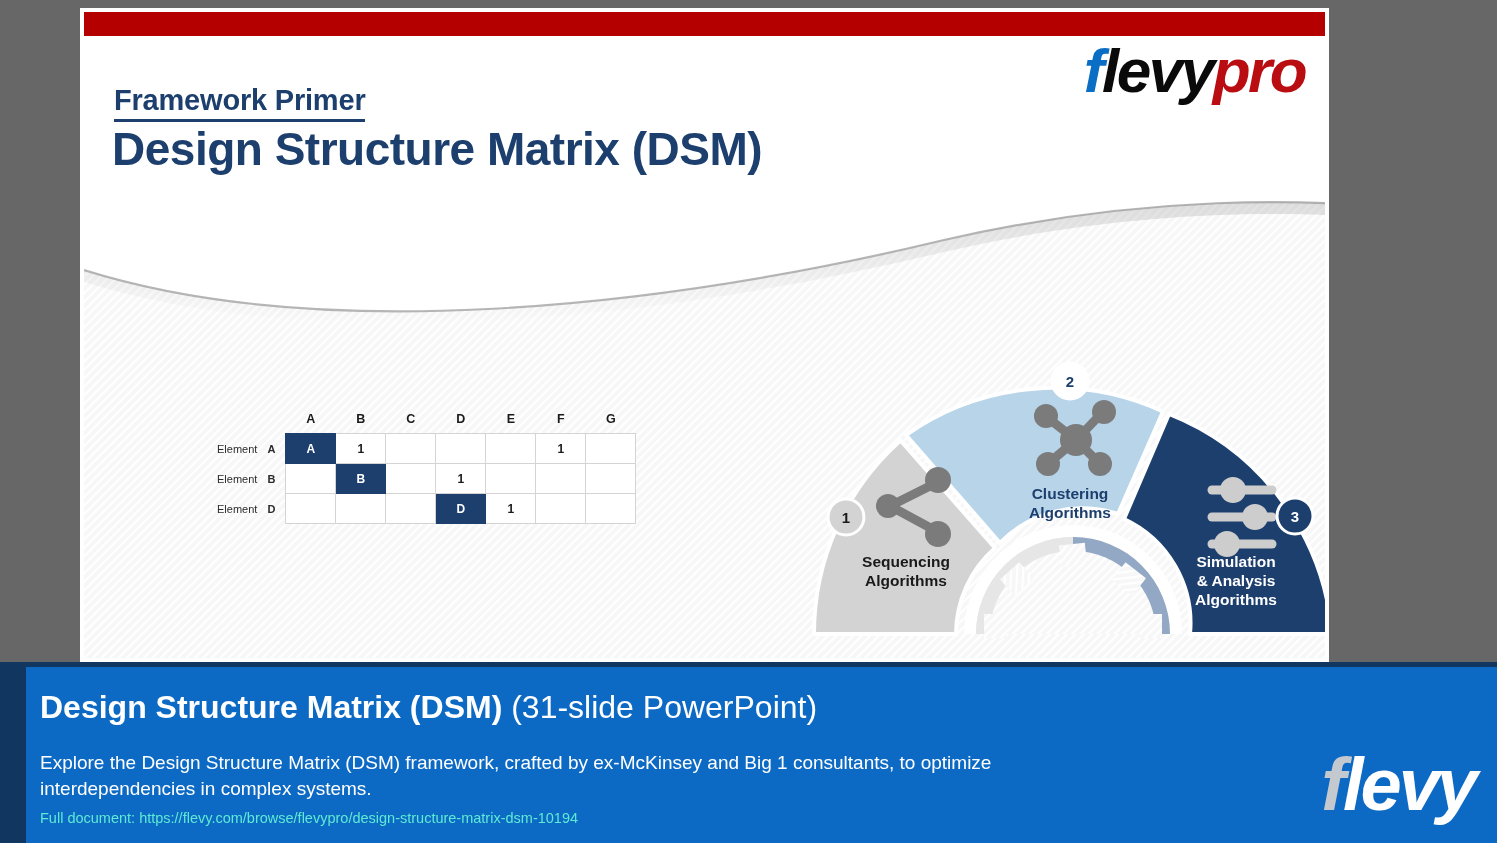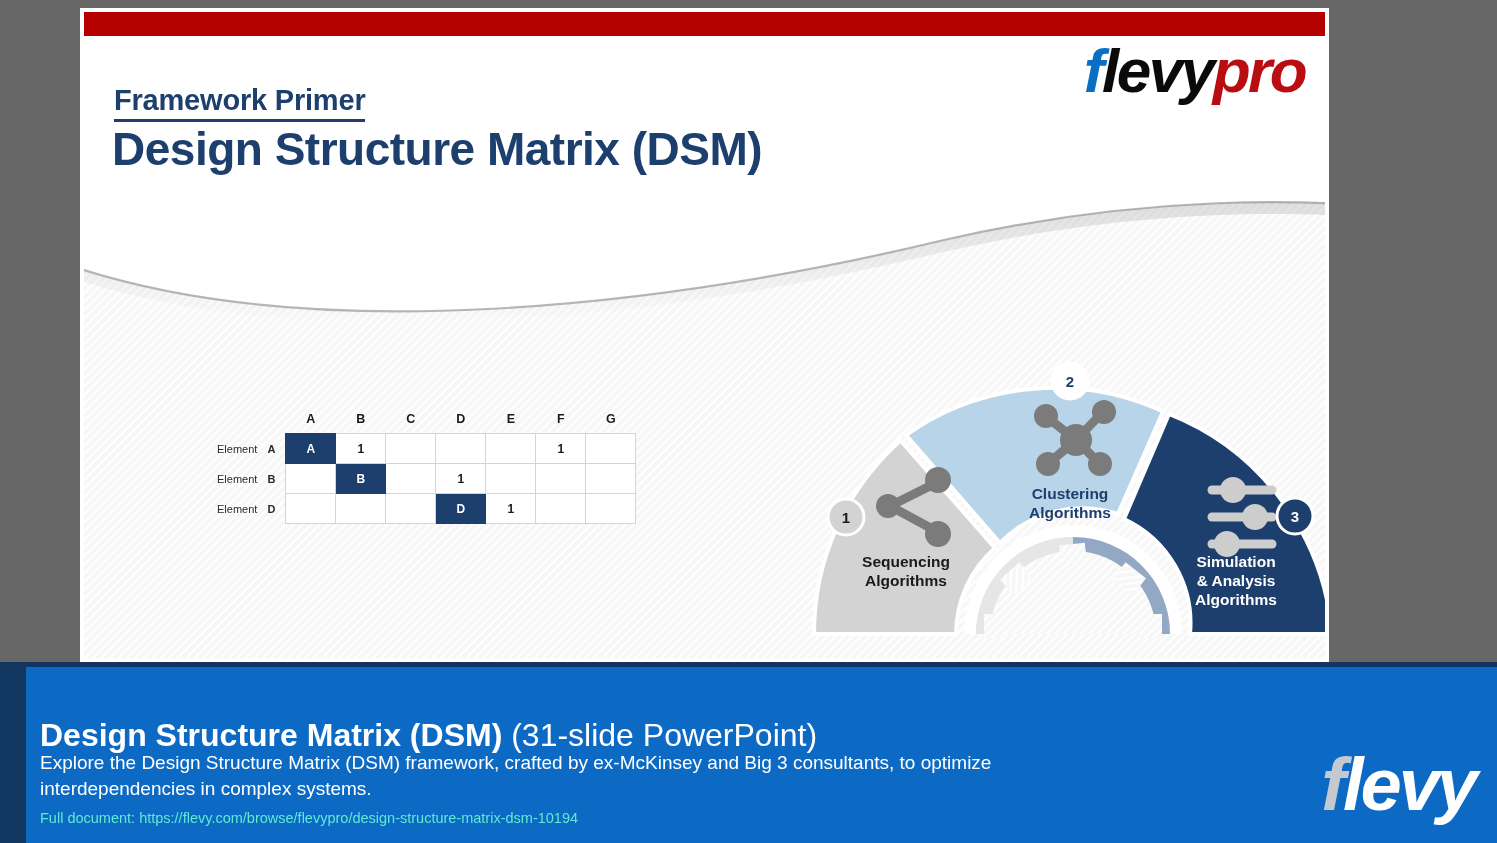--- a/index.html
+++ b/index.html
@@ -101,21 +101,21 @@
   #banner-navy{
     position:absolute;left:0;top:0;width:26px;height:181px;
     background:#11365f;
   }
   #banner-topstrip{
     position:absolute;left:0;top:0;width:1497px;height:5px;
     background:#11365f;
   }
   #banner-title{
     position:absolute;left:40px;top:27px;
-    font-size:32px;color:#ffffff;white-space:nowrap;margin-top:28px;
+    font-size:32px;color:#ffffff;white-space:nowrap;
   }
   #banner-title .bt-bold{font-weight:bold;}
   #banner-title .bt-light{font-weight:normal;}
   #banner-desc{
     position:absolute;left:40px;top:88px;width:1010px;
     font-size:19px;color:#ffffff;line-height:1.35;
   }
   #banner-link{
     position:absolute;left:40px;top:148px;
     font-size:14.5px;color:#5eead4;white-space:nowrap;
@@ -300,19 +300,19 @@
 </div>
 
 <div id="banner">
   <div id="banner-topstrip"></div>
   <div id="banner-navy"></div>
 
   <div id="banner-title">
     <span class="bt-bold">Design Structure Matrix (DSM)</span><span class="bt-light"> (31-slide PowerPoint)</span>
   </div>
 
-  <div id="banner-desc">Explore the Design Structure Matrix (DSM) framework, crafted by ex-McKinsey and Big 3 consultants, to optimize interdependencies in complex systems.</div>
+  <div id="banner-desc">Explore the Design Structure Matrix (DSM) framework, crafted by ex-McKinsey and Big 1 consultants, to optimize interdependencies in complex systems.</div>
   <div id="banner-link">Full document: https://flevy.com/browse/flevypro/design-structure-matrix-dsm-10194</div>
 </div>
 
 <div id="flevy-logo">
   <span class="fl-f">f</span><span class="fl-levy">levy</span>
 </div>
 
 </body></html>

